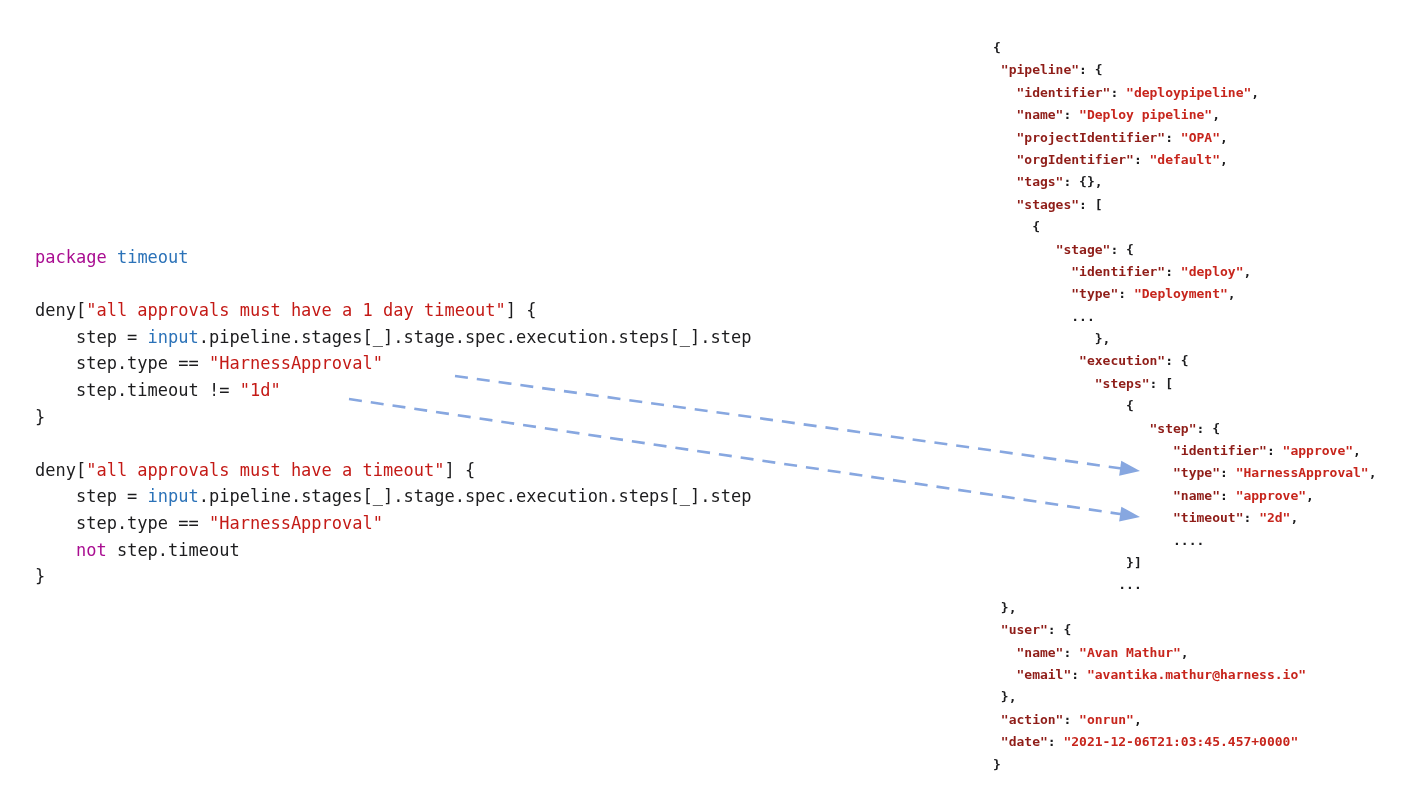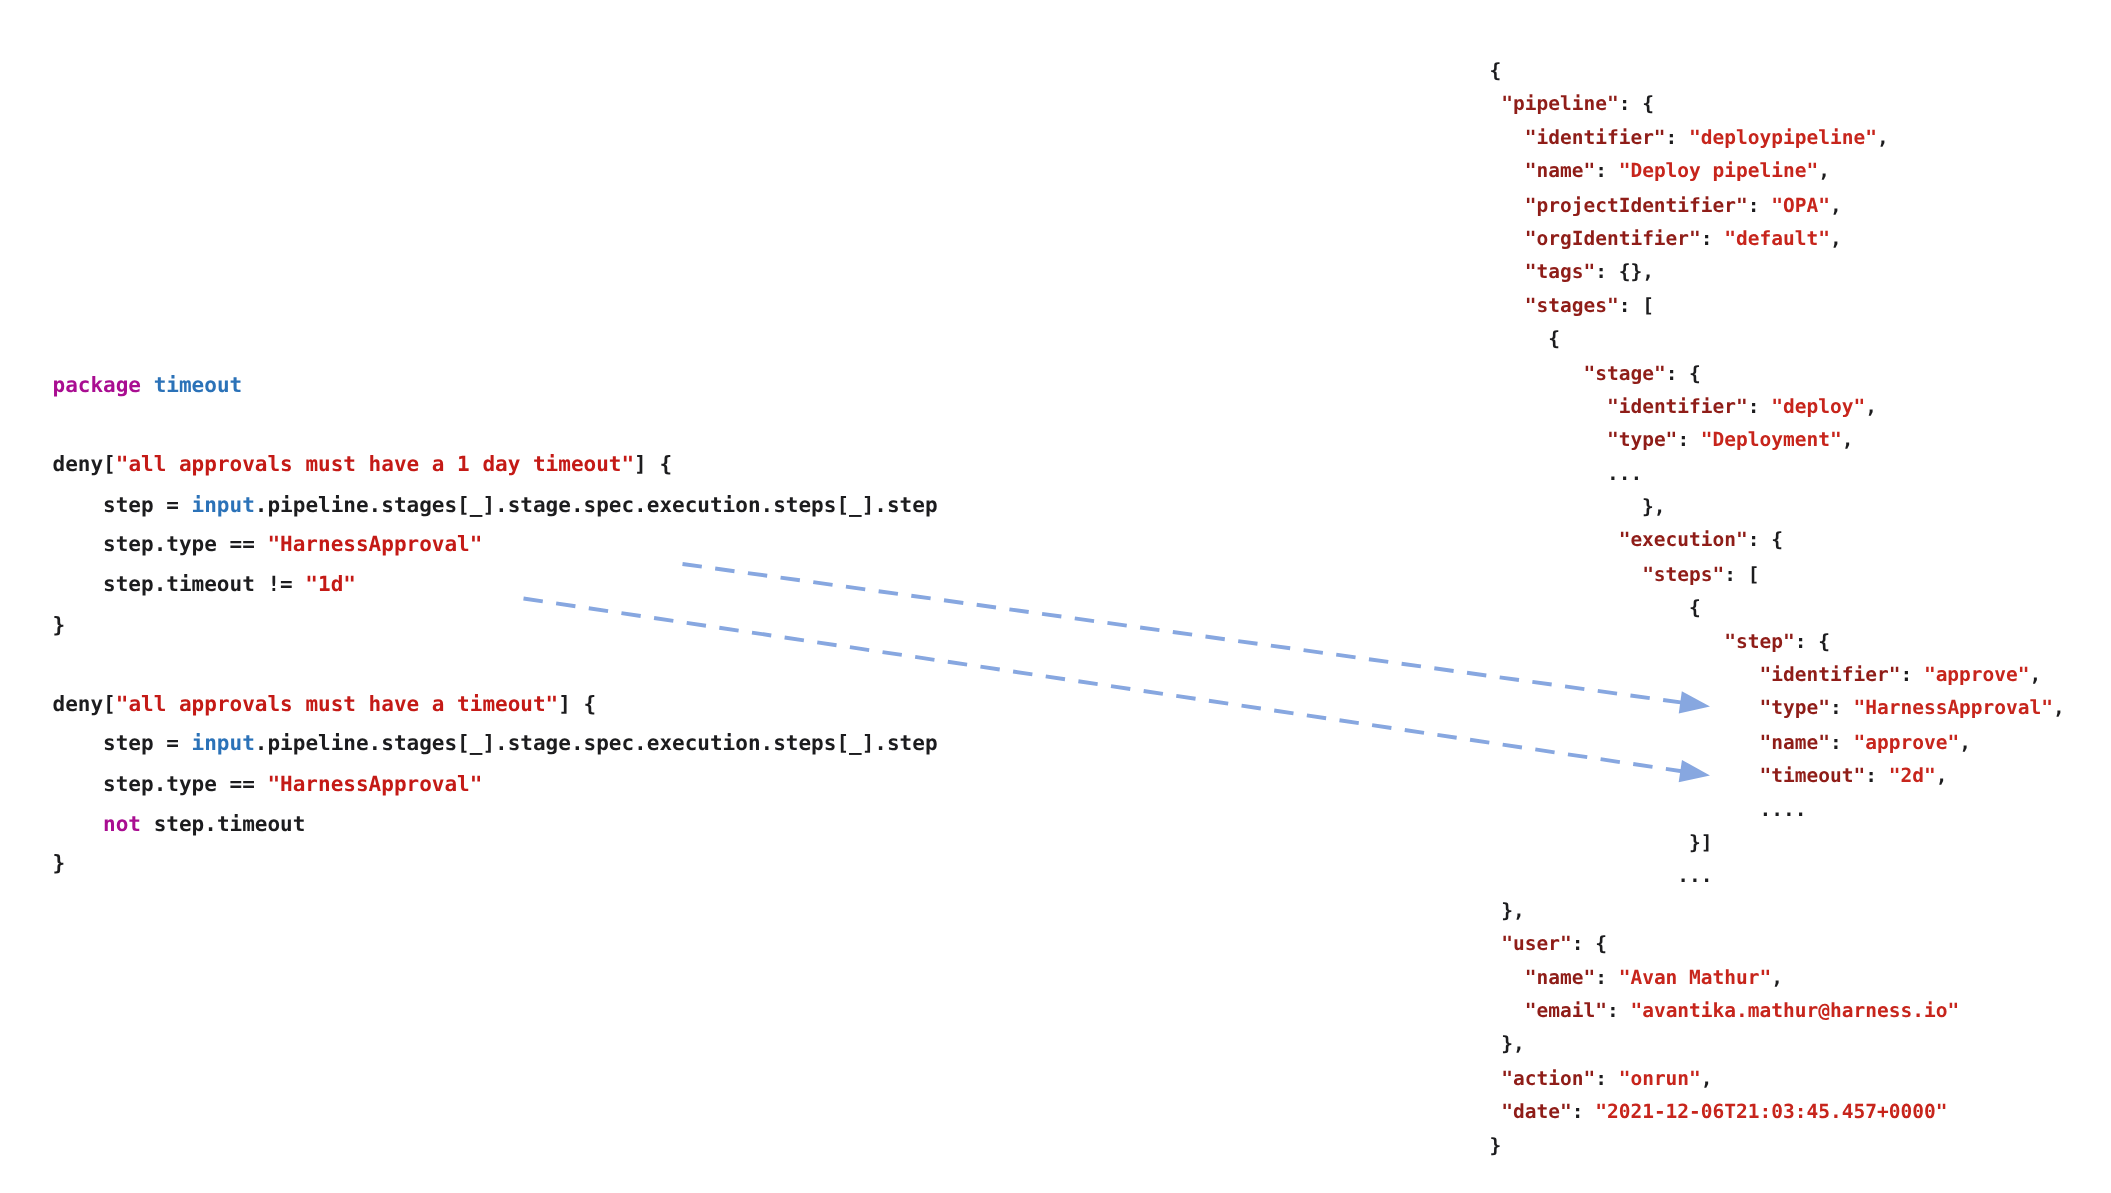--- a/index.html
+++ b/index.html
@@ -7,21 +7,21 @@
   body {
     width:1407px; height:795px;
     position:relative; overflow:hidden;
     font-family:"DejaVu Sans Mono","Liberation Mono",monospace;
   }
   .code {
     position:absolute;
     white-space:pre;
     font-family:"DejaVu Sans Mono","Liberation Mono",monospace;
   }
-  .rego { left:35px; top:244px; font-size:14px; font-weight:bold; }
+  .rego { left:35px; top:244px; font-size:17px; font-weight:normal; }
   .rego .code-line { height:26.6px; line-height:26.6px; }
   .json { left:993px; top:37px; font-size:13px; font-weight:bold; }
   .json .code-line { height:22.4px; line-height:22.4px; }
 
   
   .c-kw  { color:var(--kw); }
   .c-ty  { color:var(--ty); }
   .c-st  { color:var(--st); }
   .c-pl  { color:var(--pl); }
   .c-jkey { color:var(--jkey); }

